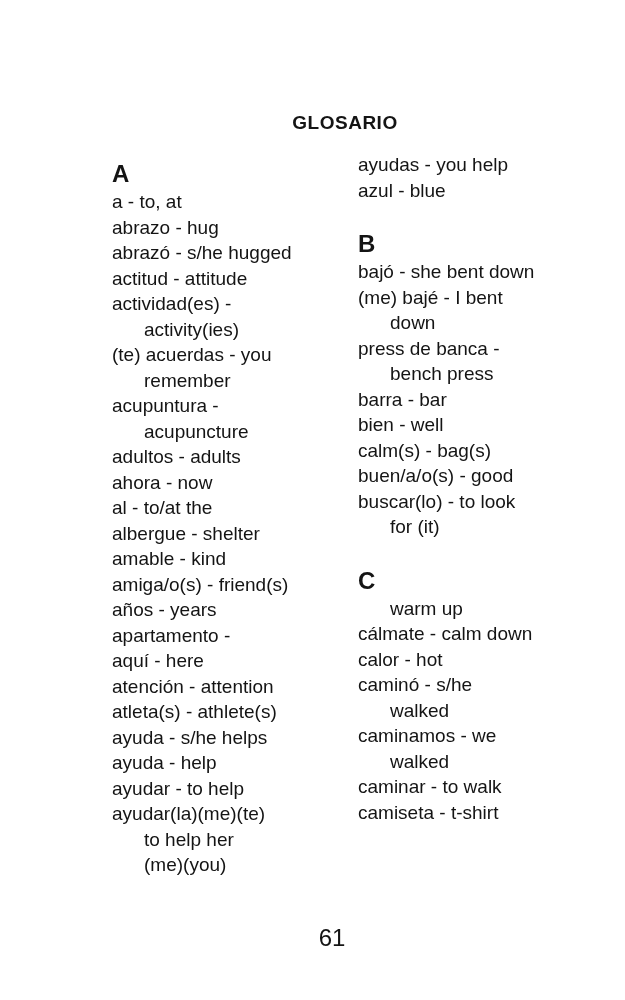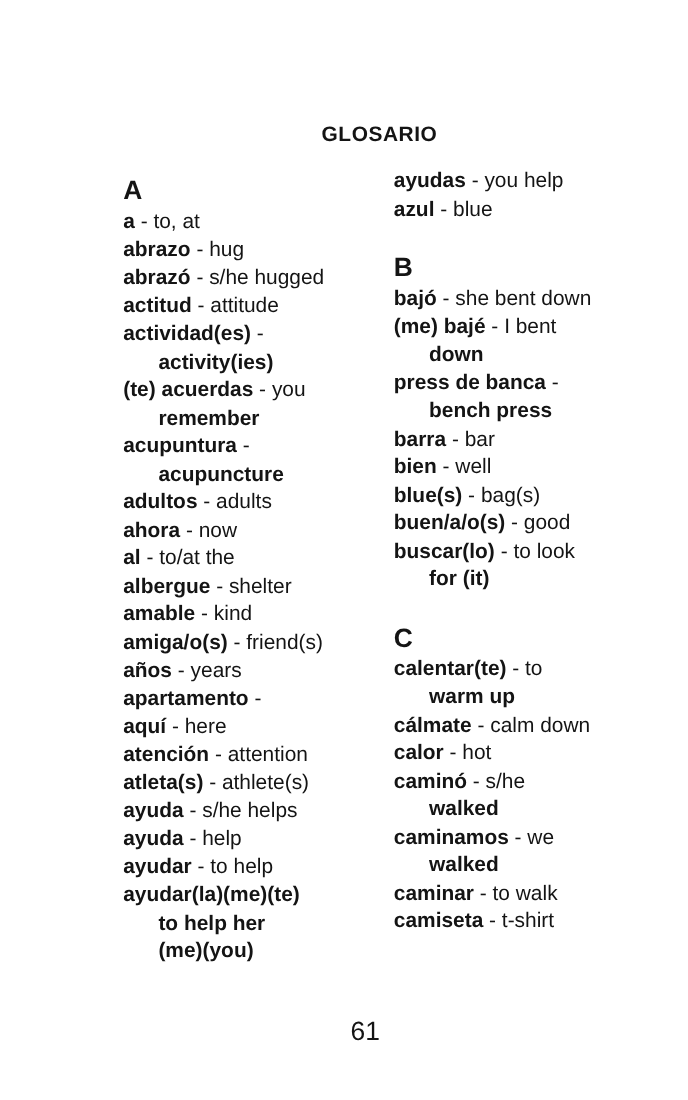--- a/index.html
+++ b/index.html
@@ -42,22 +42,22 @@
     height: 31px;
     line-height: 31px;
   }
   .col .letter-header:not(:first-child) {
     margin-top: 25px;
   }
   .line {
     height: 25.5px;
     white-space: nowrap;
   }
-  .line .term { font-weight: bold; }
-  .line.cont  { padding-left: 32px; font-weight: bold; }
+  .line .term { font-weight: normal; }
+  .line.cont  { padding-left: 32px; }
   .page-number {
     position: absolute;
     top: 925px;
     left: 332px;
     transform: translateX(-50%);
     font-size: 24px;
     line-height: 26px;
   }
 </style>
 </head>
@@ -99,26 +99,25 @@
       <div class="line entry"><span class="term">ayudas</span><span class="translation"> - you help</span></div>
       <div class="line entry"><span class="term">azul</span><span class="translation"> - blue</span></div>
       <div class="letter-header">B</div>
       <div class="line entry"><span class="term">bajó</span><span class="translation"> - she bent down</span></div>
       <div class="line entry"><span class="term">(me) bajé</span><span class="translation"> - I bent</span></div>
       <div class="line cont">down</div>
       <div class="line entry"><span class="term">press de banca</span><span class="translation"> -</span></div>
       <div class="line cont">bench press</div>
       <div class="line entry"><span class="term">barra</span><span class="translation"> - bar</span></div>
       <div class="line entry"><span class="term">bien</span><span class="translation"> - well</span></div>
-      <div class="line entry"><span class="term">blue(s)</span><span class="translation"> - bag(s)</span></div>
+      <div class="line entry"><span class="term">calm(s)</span><span class="translation"> - bag(s)</span></div>
       <div class="line entry"><span class="term">buen/a/o(s)</span><span class="translation"> - good</span></div>
       <div class="line entry"><span class="term">buscar(lo)</span><span class="translation"> - to look</span></div>
       <div class="line cont">for (it)</div>
       <div class="letter-header">C</div>
-      <div class="line entry"><span class="term">calentar(te)</span><span class="translation"> - to</span></div>
       <div class="line cont">warm up</div>
       <div class="line entry"><span class="term">cálmate</span><span class="translation"> - calm down</span></div>
       <div class="line entry"><span class="term">calor</span><span class="translation"> - hot</span></div>
       <div class="line entry"><span class="term">caminó</span><span class="translation"> - s/he</span></div>
       <div class="line cont">walked</div>
       <div class="line entry"><span class="term">caminamos</span><span class="translation"> - we</span></div>
       <div class="line cont">walked</div>
       <div class="line entry"><span class="term">caminar</span><span class="translation"> - to walk</span></div>
       <div class="line entry"><span class="term">camiseta</span><span class="translation"> - t-shirt</span></div>
     </div>

